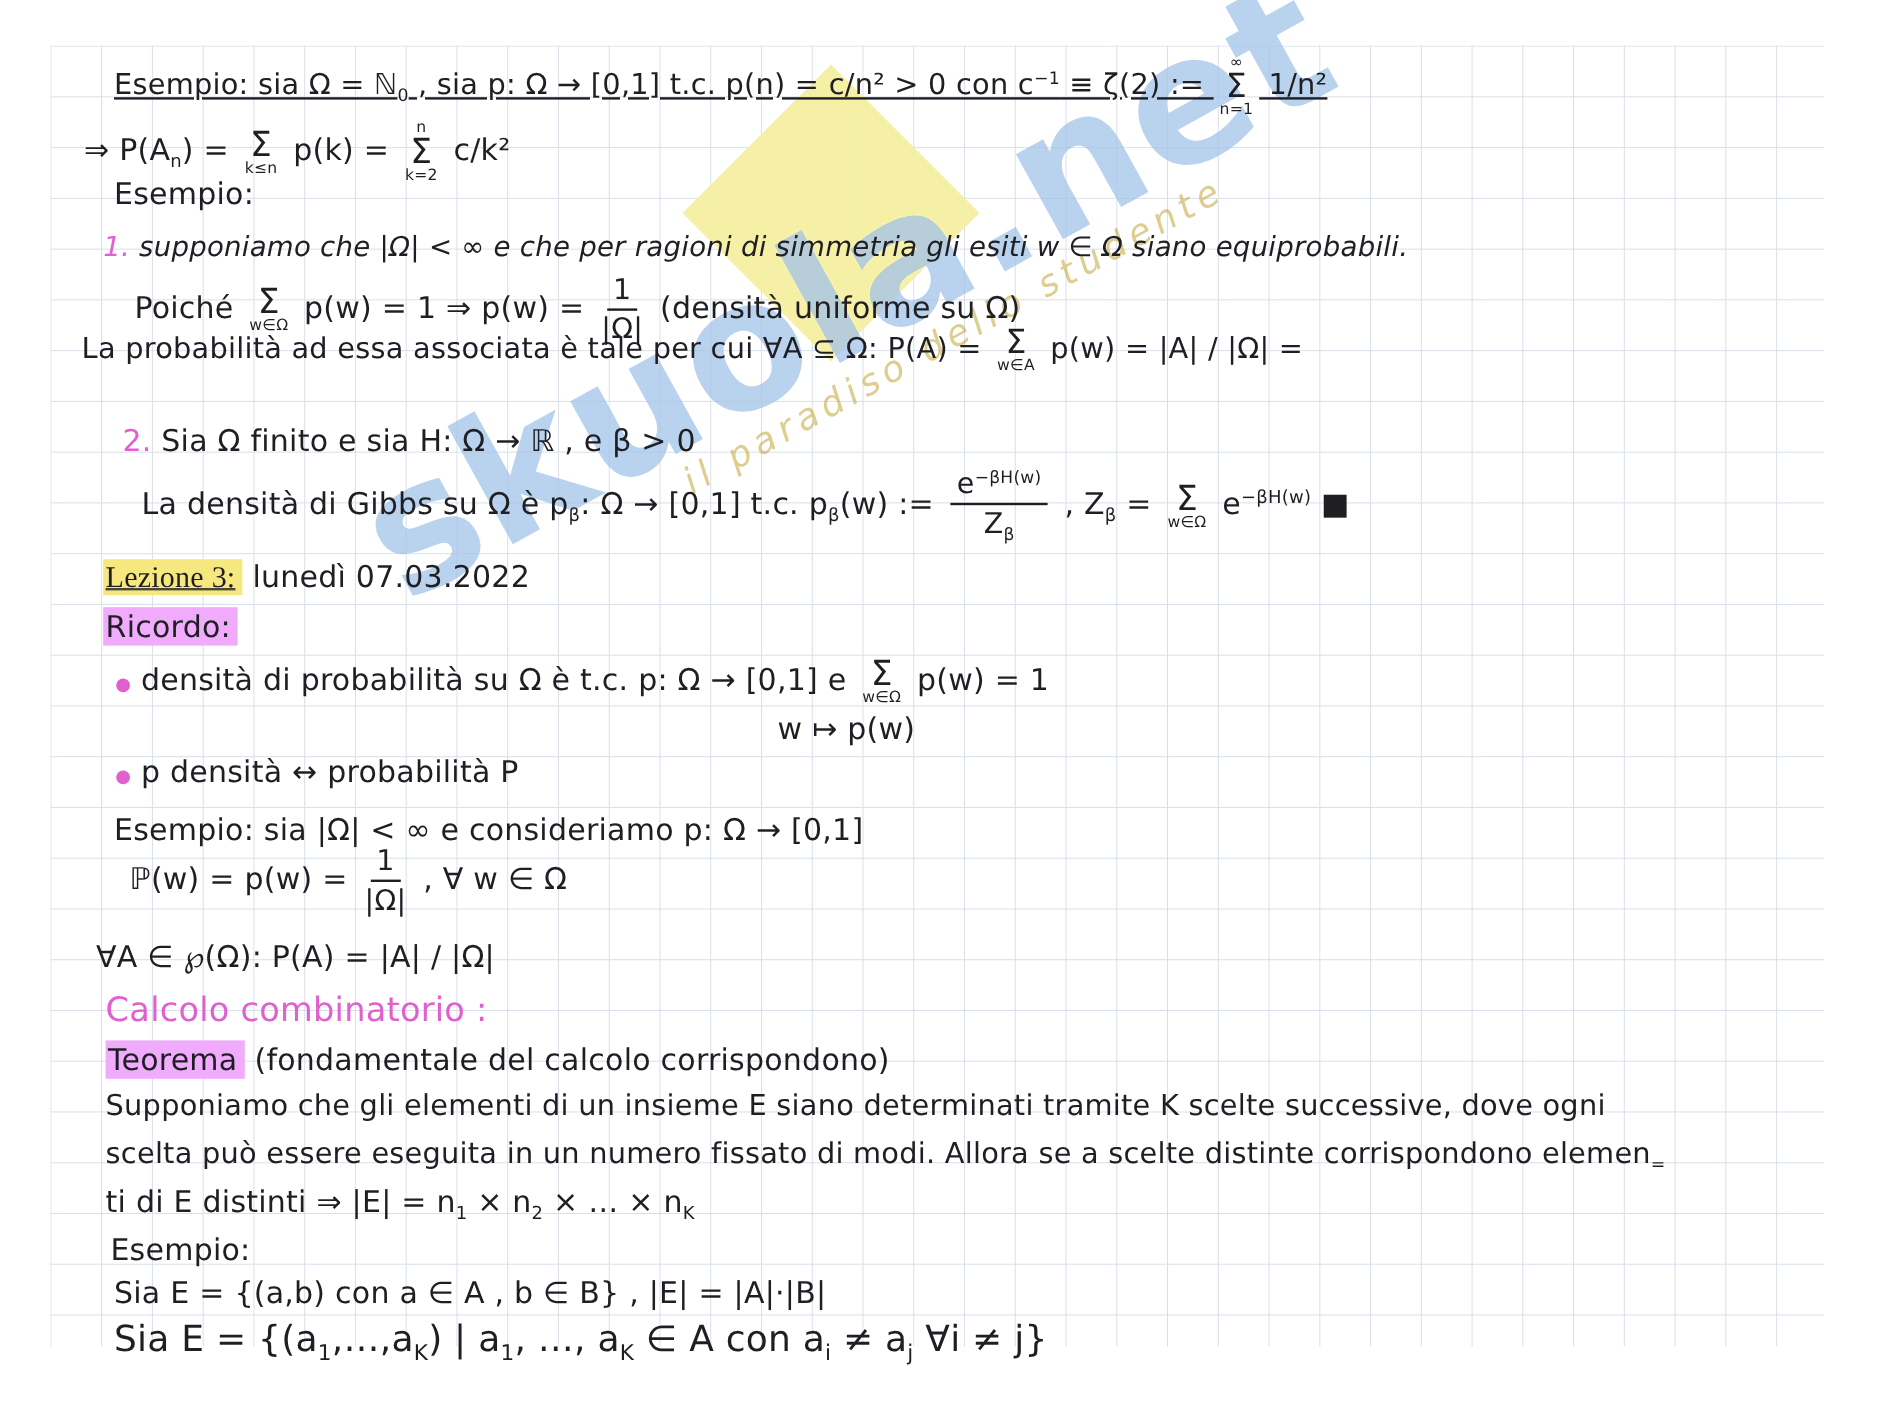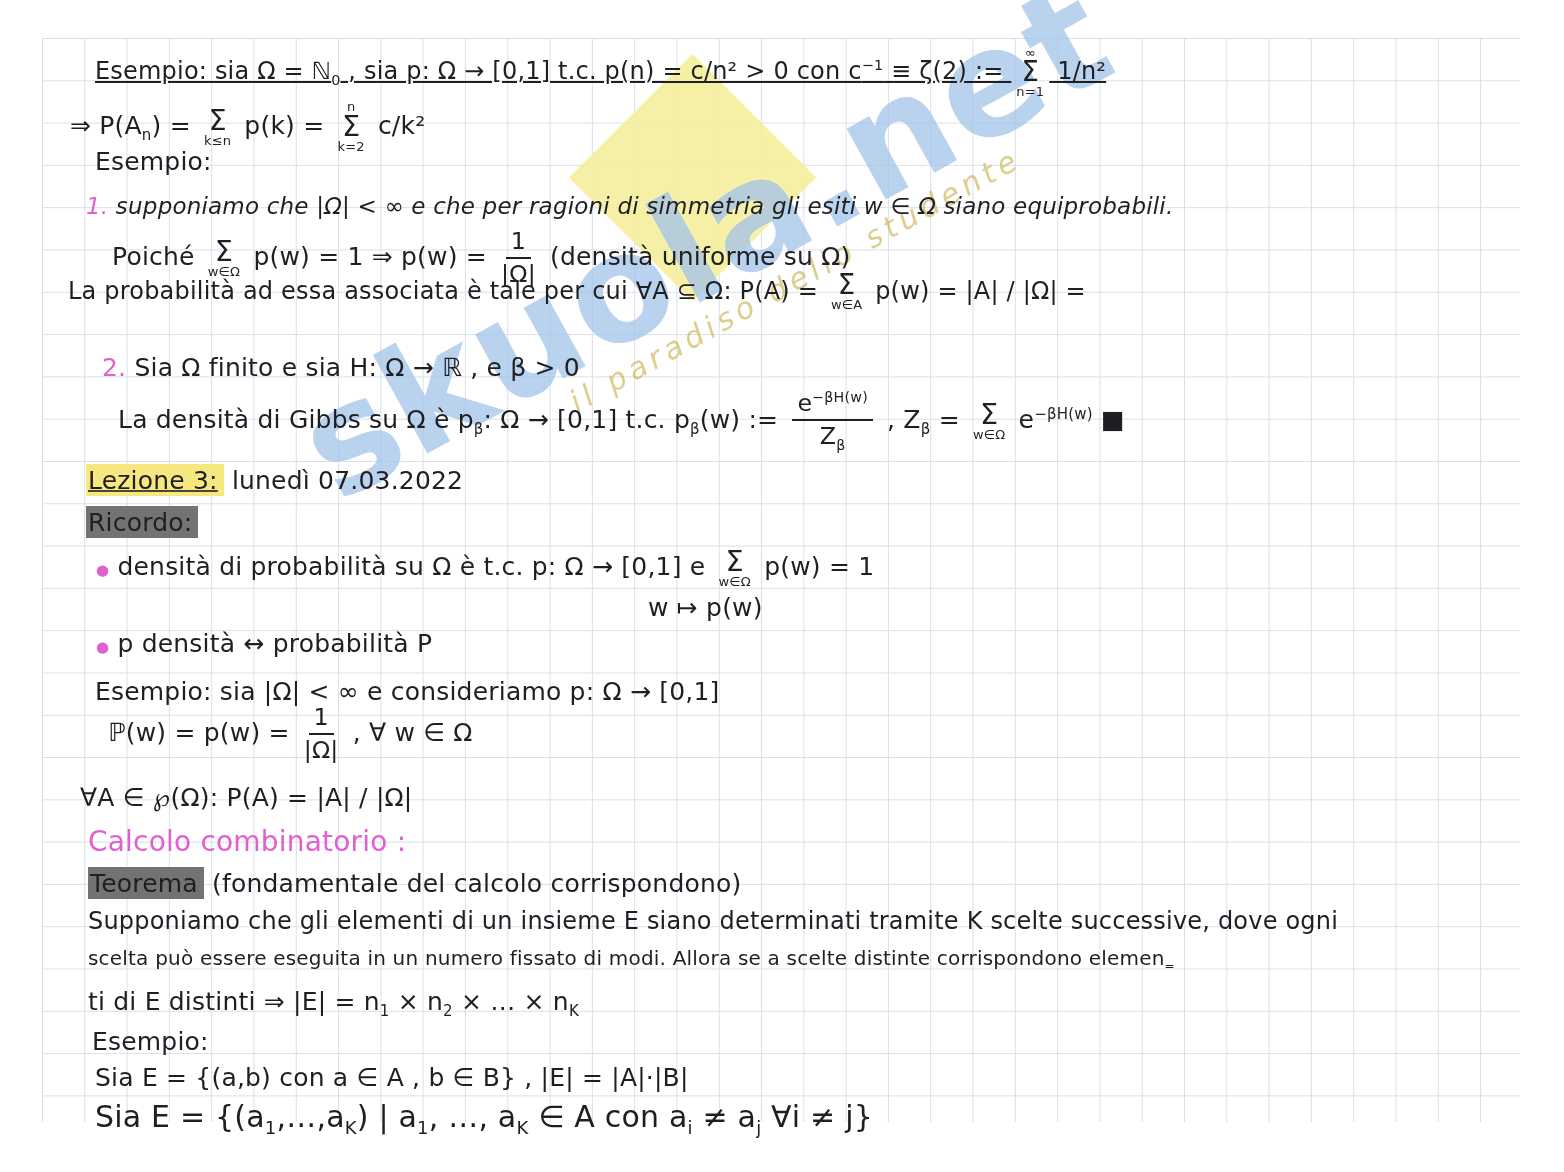--- a/index.html
+++ b/index.html
@@ -37,24 +37,24 @@
     color:rgba(198,172,66,0.60);
   }
   
   .notes{position:absolute;left:0;top:0;width:100%;height:100%;z-index:2;}
   .line{
     position:absolute;white-space:nowrap;color:#1f1f23;font-size:25px;
     letter-spacing:.2px;line-height:1.25;
   }
   .sup{font-size:.6em;vertical-align:super;line-height:1;}
   .sub{font-size:.6em;vertical-align:sub;line-height:1;}
-  .u{text-decoration:underline;text-decoration-thickness:2px;text-decoration-color:#4a4636;}
+  .u{text-decoration:underline;text-decoration-thickness:2px;text-decoration-color:#4a4636;font-family:Liberation Serif, serif;}
   .c-pink{color:#e160cf;}
   .hl-yellow{background:#f6e87e;padding:2px 6px 1px 2px;}
-  .hl-pink{background:#737373;padding:2px 6px 1px 2px;}
+  .hl-pink{background:#f0abfc;padding:2px 6px 1px 2px;}
   .frac{
     display:inline-flex;flex-direction:column;align-items:center;
     vertical-align:middle;margin:0 6px;line-height:1.15;font-size:.95em;
   }
   .frac .num{border-bottom:2px solid currentColor;padding:0 5px 2px;}
   .frac .den{padding-top:2px;}
   .stack{
     display:inline-flex;flex-direction:column;align-items:center;
     vertical-align:middle;margin:0 5px;line-height:1;
   }
@@ -120,19 +120,19 @@
       <div class="line" style="left: 96px; top: 628px;"><span class="c-pink" style="font-size: 15px;">●</span><span>  p densità ↔ probabilità P</span></div>
       <div class="line" style="left: 95px; top: 676px;"><span>Esempio: sia |Ω| &lt; ∞ e consideriamo  p: Ω → [0,1]</span></div>
       <div class="line" style="left: 108px; top: 704px;"><span>ℙ(w) = p(w) = </span><span class="frac">
           <span class="num"><span>1</span></span>
           <span class="den"><span>|Ω|</span></span>
         </span><span> , ∀ w ∈ Ω</span></div>
       <div class="line" style="left: 80px; top: 782px;"><span>∀A ∈ ℘(Ω): P(A) = |A| / |Ω|</span></div>
       <div class="line" style="left: 88px; top: 824px; font-size: 28px;"><span class="c-pink">Calcolo combinatorio :</span></div>
       <div class="line" style="left: 88px; top: 868px;"><span class="hl-pink">Teorema</span><span> (fondamentale del calcolo corrispondono)</span></div>
       <div class="line" style="left: 88px; top: 906px; font-size: 24px;"><span>Supponiamo che gli elementi di un insieme  E siano determinati tramite K scelte successive, dove ogni</span></div>
-      <div class="line" style="left: 88px; top: 946px; font-size: 20px;"><span>scelta può essere eseguita in un numero fissato di modi. Allora se a scelte distinte corrispondono elemen</span><span class="sub">=</span></div>
+      <div class="line" style="left: 88px; top: 946px; font-size: 24px;"><span>scelta può essere eseguita in un numero fissato di modi. Allora se a scelte distinte corrispondono elemen</span><span class="sub">=</span></div>
       <div class="line" style="left: 88px; top: 986px;"><span>ti di E distinti  ⇒  |E| = n</span><span class="sub">1</span><span> × n</span><span class="sub">2</span><span> × … × n</span><span class="sub">K</span></div>
       <div class="line" style="left: 92px; top: 1026px;"><span>Esempio:</span></div>
       <div class="line" style="left: 95px; top: 1062px;"><span>Sia  E = {(a,b) con  a ∈ A , b ∈ B} ,   |E| = |A|·|B|</span></div>
       <div class="line" style="left: 95px; top: 1098px; font-size: 30px;"><span>Sia  E = {(a</span><span class="sub">1</span><span>,…,a</span><span class="sub">K</span><span>) | a</span><span class="sub">1</span><span>, …, a</span><span class="sub">K</span><span> ∈ A con a</span><span class="sub">i</span><span> ≠ a</span><span class="sub">j</span><span> ∀i ≠ j}</span></div>
     </div>
 </div>
 
 </body></html>

